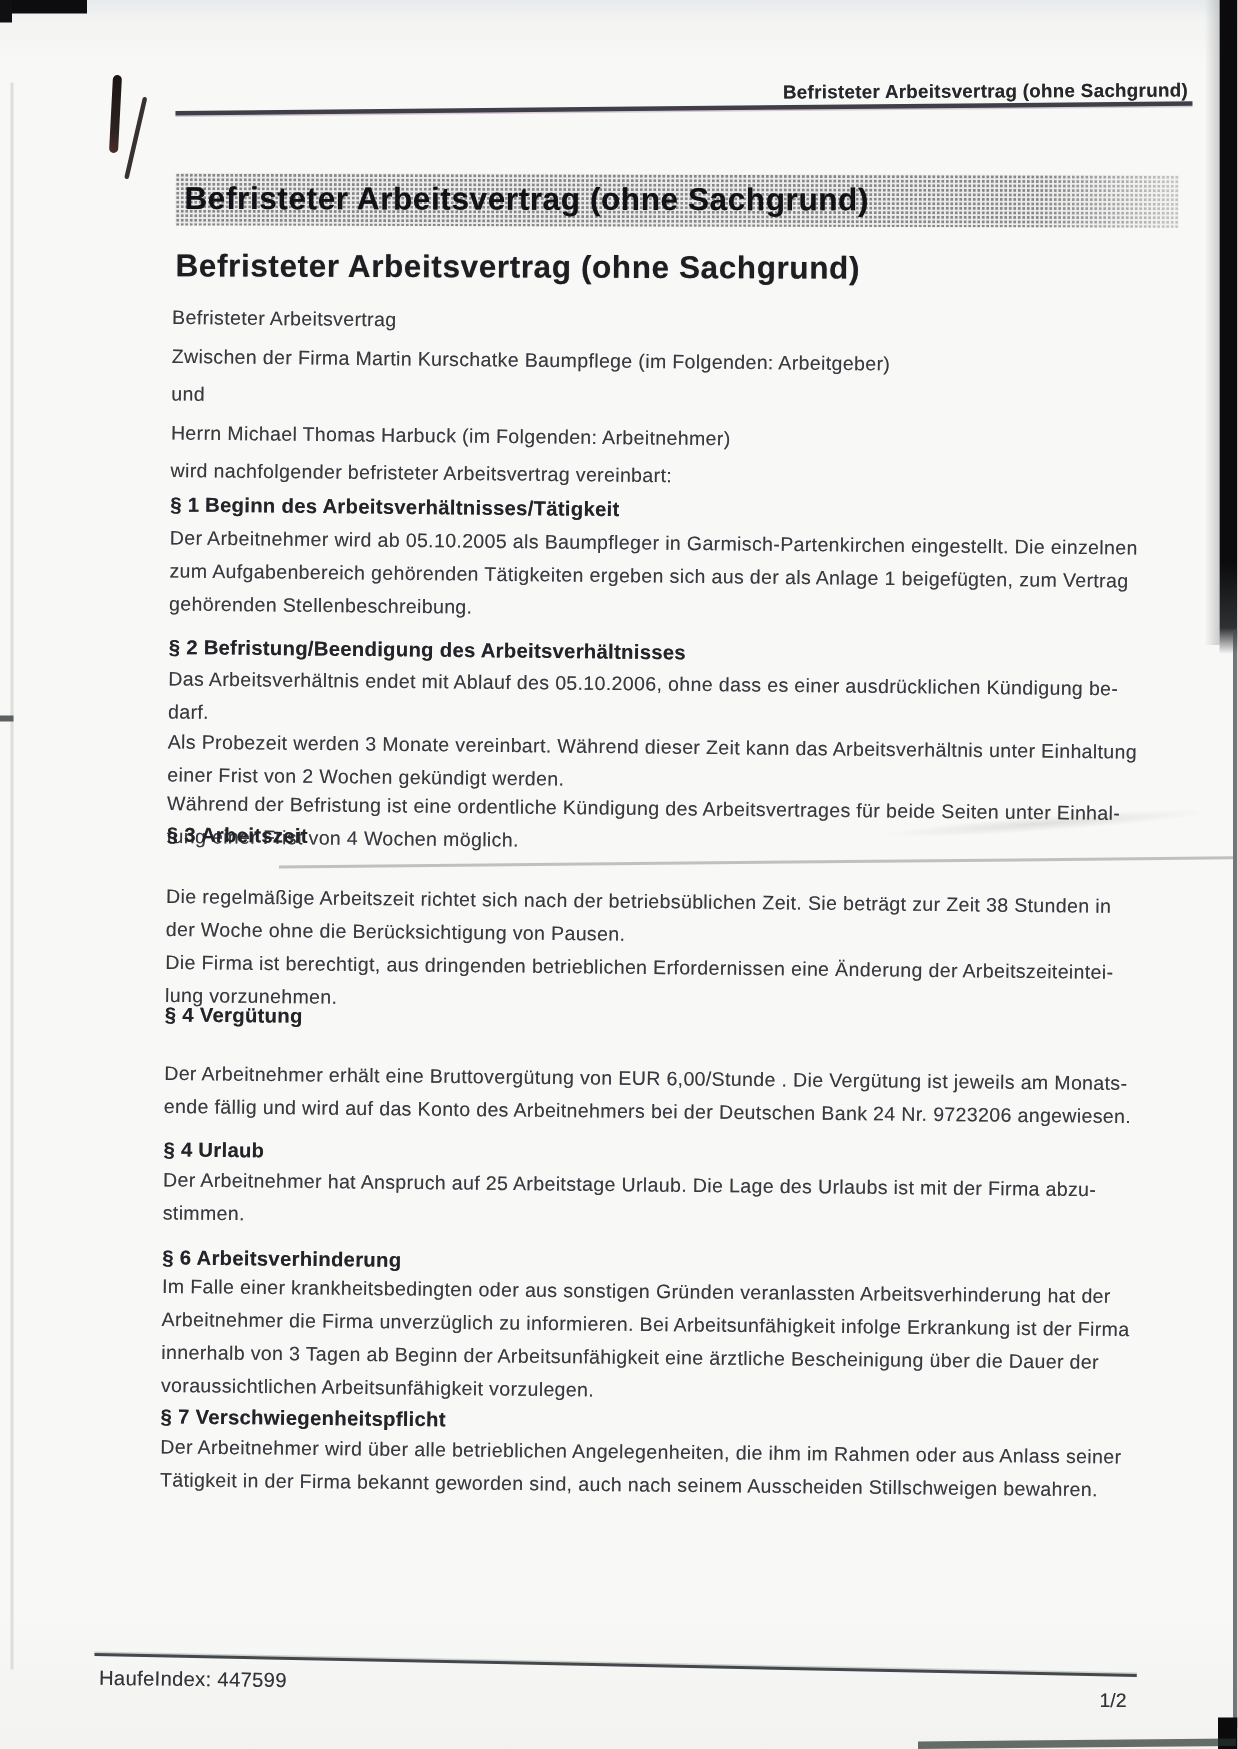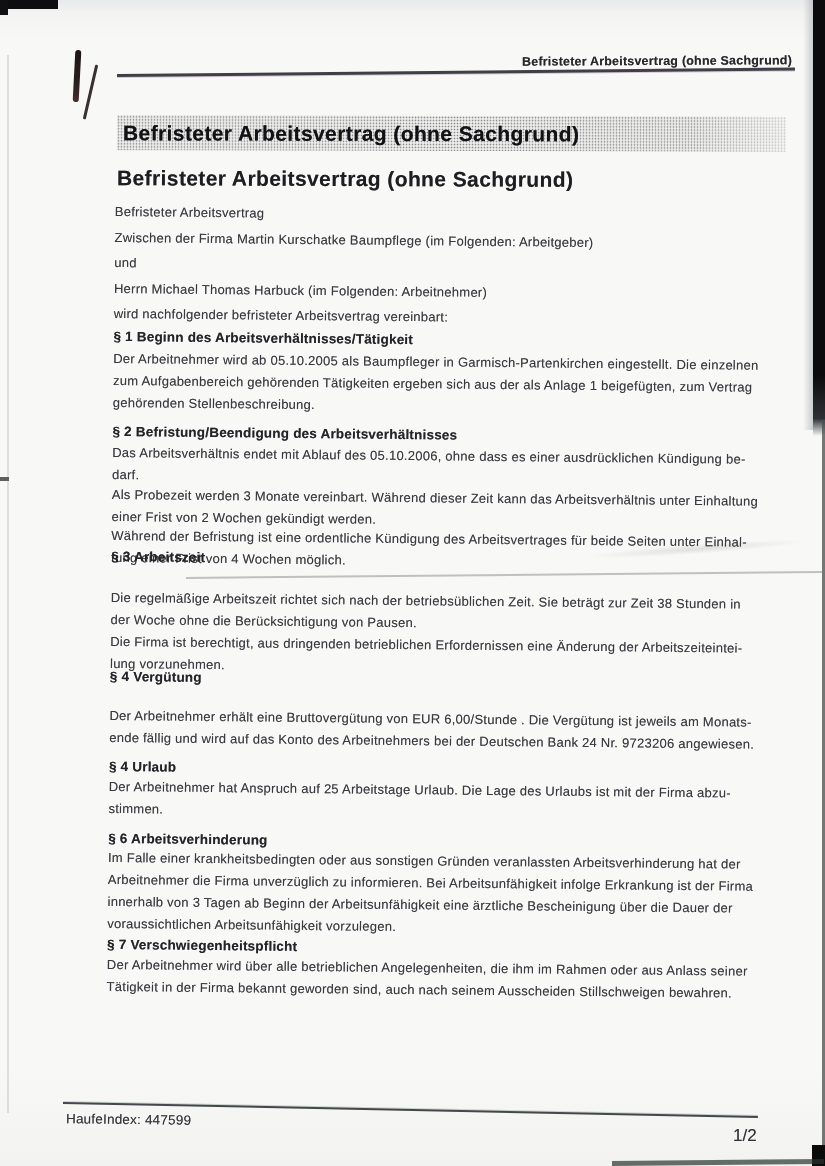--- a/index.html
+++ b/index.html
@@ -56,21 +56,21 @@
   #body-copy .intro{position:absolute;left:0;white-space:pre;line-height:25.5px;}
   #body-copy .h{position:absolute;left:0;white-space:pre;line-height:16px;
     font-size:13.5px;font-weight:bold;color:#232429;letter-spacing:.2px;
     text-shadow:0 0 .4px rgba(35,36,41,.55);}
 
   
   .footer-rule{left:63px;top:1102px;width:695px;height:2px;background:#46464d;
     transform:rotate(1.15deg);transform-origin:left center;box-shadow:0 -1px 0 rgba(70,110,80,.25);}
   .footer-index{left:66px;top:1112px;font-size:13.5px;color:#33343a;transform:rotate(0.7deg);
     letter-spacing:.2px;text-shadow:0 0 .4px rgba(51,52,58,.5);}
-  .footer-page{left:733px;top:1126px;font-size:17px;color:#33343a;text-shadow:0 0 .4px rgba(51,52,58,.5);}
+  .footer-page{left:733px;top:1126px;font-size:13px;color:#33343a;text-shadow:0 0 .4px rgba(51,52,58,.5);}
 </style>
 </head>
 <body>
 
 <div class="abs edge-topleft-bar"></div>
 <div class="abs edge-topleft-notch"></div>
 <div class="abs edge-right-strip"></div>
 <div class="abs right-shade"></div>
 <div class="abs edge-right-line"></div>
 <div class="abs corner-bottomright"></div>

